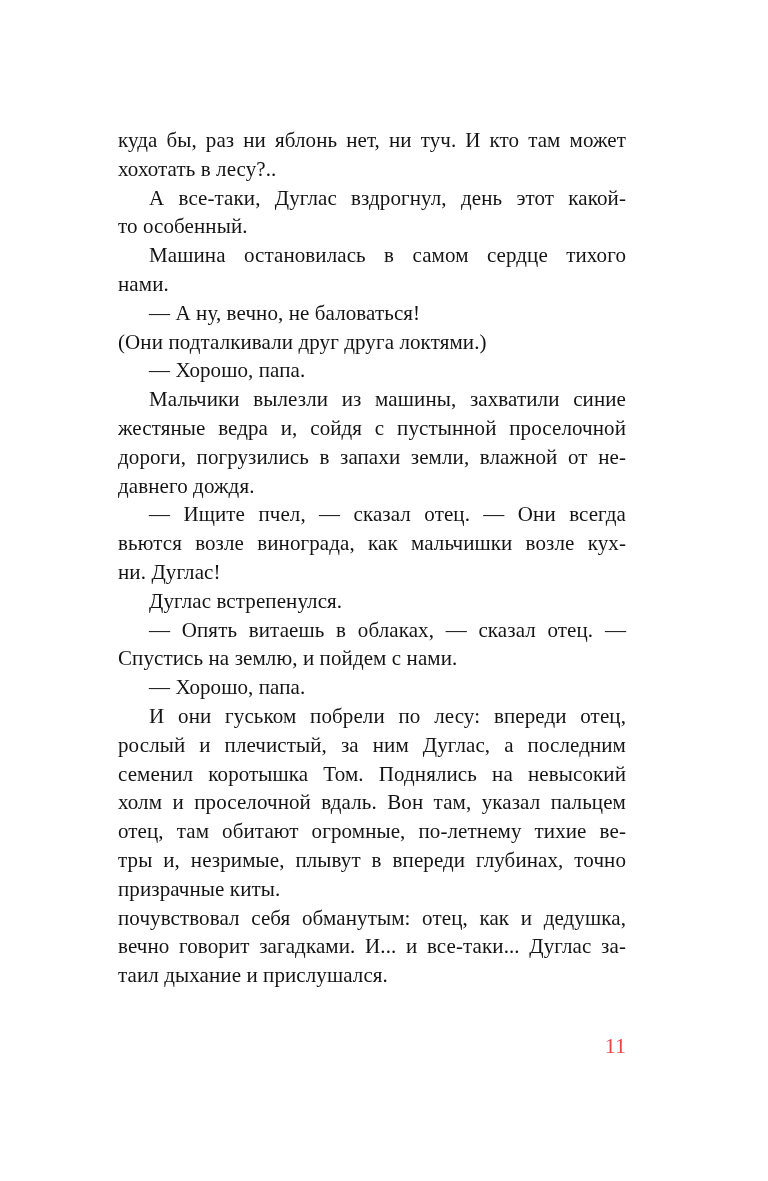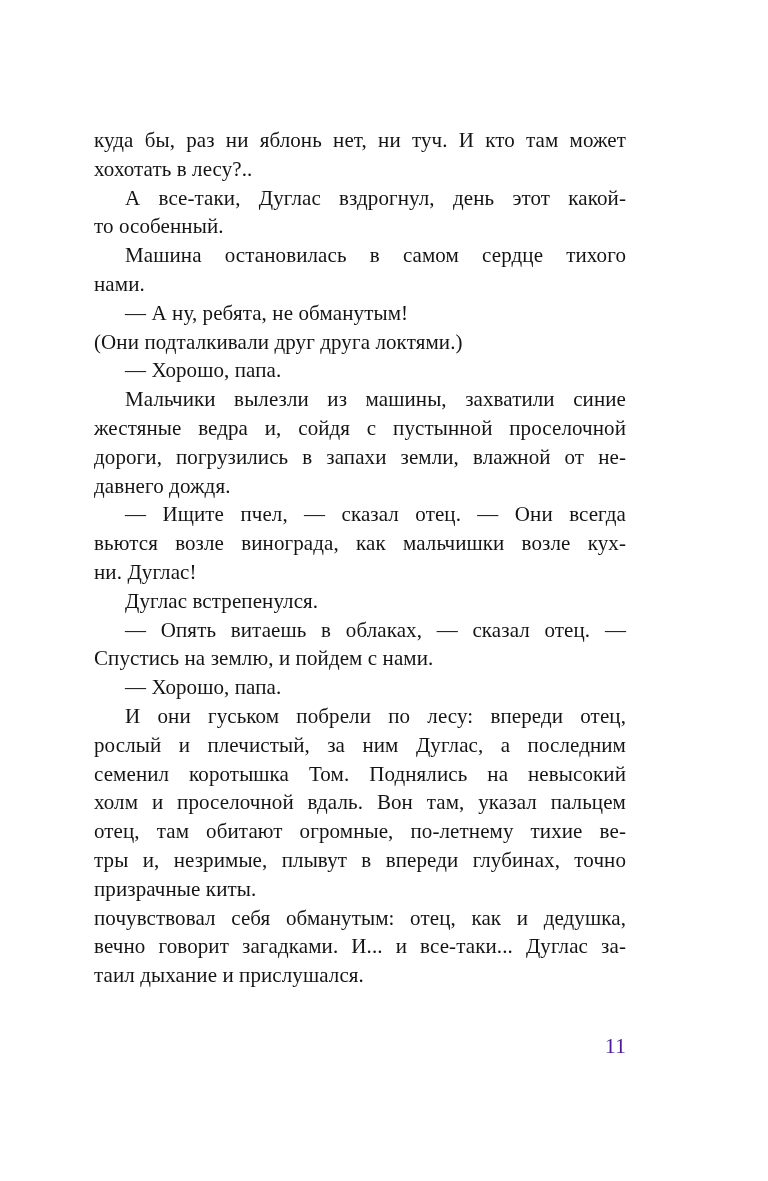--- a/index.html
+++ b/index.html
@@ -24,49 +24,50 @@
     position: absolute;
     left: 94px;
     top: 126px;
     width: 532px;
     font-size: 21px;
     line-height: 28.8px;
     letter-spacing: 0.1px;
   }
   .line {
     text-align: left;
+    margin-left: 24px;
   }
   .line.just {
     text-align: justify;
     text-align-last: justify;
   }
   .line.ind {
     text-indent: 31px;
   }
   .page-number {
     position: absolute;
     top: 1032px;
     right: 142px;
     font-size: 22px;
     line-height: 28px;
-    color: #4c1d95;
+    color: #ef4444;
   }
 </style>
 </head>
 <body>
 
 <div class="page">
   <div class="text-block" id="text-block">
       <div class="line just">куда бы, раз ни яблонь нет, ни туч. И кто там может</div>
       <div class="line">хохотать в лесу?..</div>
       <div class="line just ind">А все-таки, Дуглас вздрогнул, день этот какой-</div>
       <div class="line">то особенный.</div>
       <div class="line just ind">Машина остановилась в самом сердце тихого</div>
       <div class="line">нами.</div>
-      <div class="line ind">— А ну, ребята, не обманутым!</div>
+      <div class="line ind">— А ну, вечно, не баловаться!</div>
       <div class="line">(Они подталкивали друг друга локтями.)</div>
       <div class="line ind">— Хорошо, папа.</div>
       <div class="line just ind">Мальчики вылезли из машины, захватили синие</div>
       <div class="line just">жестяные ведра и, сойдя с пустынной проселочной</div>
       <div class="line just">дороги, погрузились в запахи земли, влажной от не-</div>
       <div class="line">давнего дождя.</div>
       <div class="line just ind">— Ищите пчел, — сказал отец. — Они всегда</div>
       <div class="line just">вьются возле винограда, как мальчишки возле кух-</div>
       <div class="line">ни. Дуглас!</div>
       <div class="line ind">Дуглас встрепенулся.</div>

